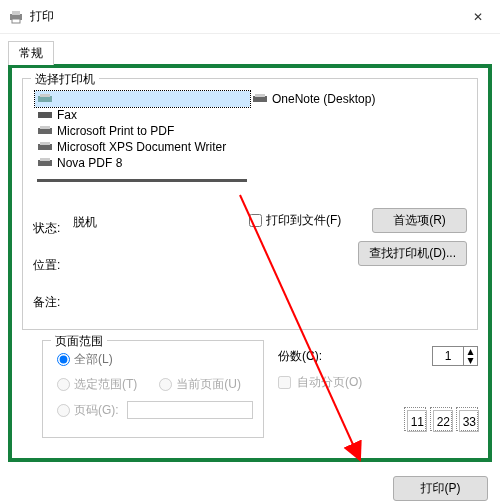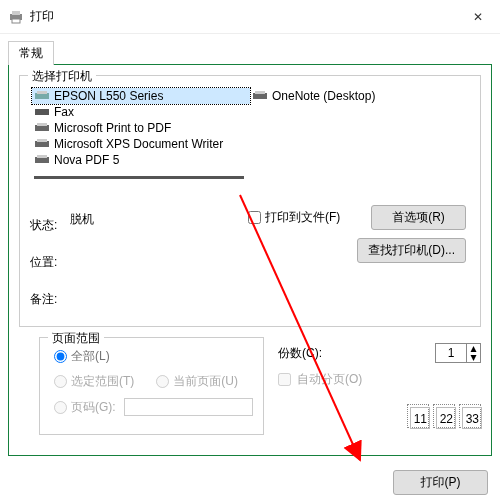--- a/index.html
+++ b/index.html
@@ -7,21 +7,21 @@
 
 
 .titlebar { display: flex; align-items: center; height: 34px; padding: 16px 2px; border-bottom: 1px solid #eee; }
 .titlebar .ticon { width: 16px; height: 16px; margin: 0 6px 0 6px; }
 .titlebar .title { flex: 1; }
 .titlebar .close { width: 40px; height: 30px; display: flex; align-items: center; justify-content: center; color: #333; }
 
 
 .tabstrip { display: flex; margin: 6px 8px 0 8px; }
 .tab { padding: 3px 10px; border: 1px solid #ccc; border-bottom: none; background: #fff; position: relative; top: 1px; z-index: 2; }
-.tabpanel { border: 1px solid #15803d; margin: 0 8px 8px 8px; padding: 10px 10px 10px 10px; }
+.tabpanel { border: 4px solid #15803d; margin: 0 8px 8px 8px; padding: 10px 10px 10px 10px; }
 
 
 .groupbox { border: 1px solid #ccc; margin-bottom: 10px; padding: 10px; position: relative; }
 .groupbox > .legend { position: absolute; top: -8px; left: 8px; background: #fff; padding: 0 4px; color: #000; }
 
 
 .printer-list { border: none; padding: 2px 2px 20px 2px; }
 .prow { display: flex; }
 .pcell { display: flex; align-items: center; gap: 4px; padding: 1px 2px; width: 220px; }
 .pcell.sel { background: #cde8ff; outline: 1px dotted #000; }
@@ -85,21 +85,20 @@
   <div class="groupbox">
     <span class="legend">选择打印机</span>
 
     <div class="printer-list">
       <div class="prow">
         <div class="pcell sel">
           <svg class="picon" viewBox="0 0 16 12">
               <rect x="1" y="3" width="14" height="6" fill="#7aa"></rect>
               <rect x="3" y="1" width="10" height="3" fill="#ccc"></rect>
             </svg>
-          <span>EPSON L550 Series</span>
         </div>
         <div class="pcell">
           <svg class="picon" viewBox="0 0 16 12">
               <rect x="1" y="3" width="14" height="6" fill="#666"></rect>
               <rect x="3" y="1" width="10" height="3" fill="#ccc"></rect>
             </svg>
           <span>OneNote (Desktop)</span>
         </div>
       </div>
       <div class="prow">
@@ -127,21 +126,21 @@
             </svg>
           <span>Microsoft XPS Document Writer</span>
         </div>
       </div>
       <div class="prow">
         <div class="pcell">
           <svg class="picon" viewBox="0 0 16 12">
               <rect x="1" y="3" width="14" height="6" fill="#666"></rect>
               <rect x="3" y="1" width="10" height="3" fill="#ccc"></rect>
             </svg>
-          <span>Nova PDF 5</span>
+          <span>Nova PDF 8</span>
         </div>
       </div>
       <div class="prog"></div>
     </div>
 
     <div class="status" style="margin-top:6px;">
       <div class="s-left">
         <div class="srow">
             <span class="lbl">状态:</span>
             <span>脱机</span>

